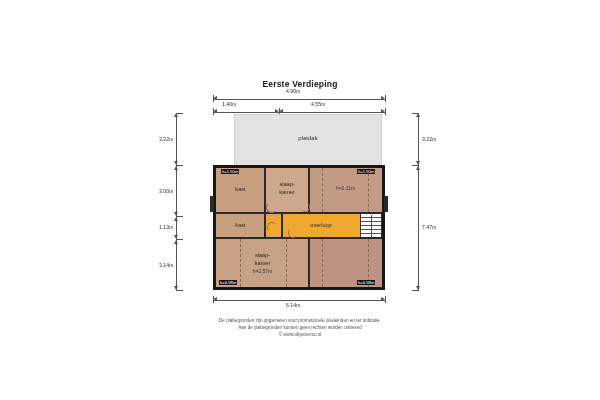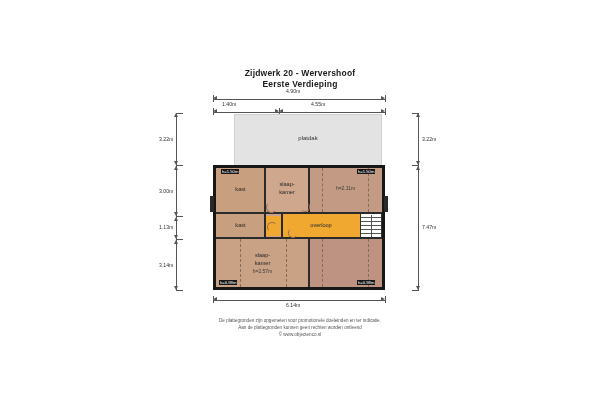--- a/index.html
+++ b/index.html
@@ -124,21 +124,20 @@
     font-size:4.6px;
     color:#555;
     line-height:1.35;
   }
 </style>
 </head>
 <body>
 
 <div id="stage">
 
-  <div class="title l1">Zijdwerk 20 - Wervershoof</div>
   <div class="title l2">Eerste Verdieping</div>
 
   <div class="dimlabel" style="left:286px;top:88px;">4.90m</div>
   <div class="dimline hline" style="left:213px;top:99px;width:172px;"></div>
   <div class="arrow left" style="left:213px;top:96px;"></div>
   <div class="arrow right" style="left:381px;top:96px;"></div>
   <div class="tick tickv" style="left:213px;top:95px;"></div>
   <div class="tick tickv" style="left:385px;top:95px;"></div>
 
   <div class="dimlabel" style="left:222px;top:101px;">1.40m</div>

